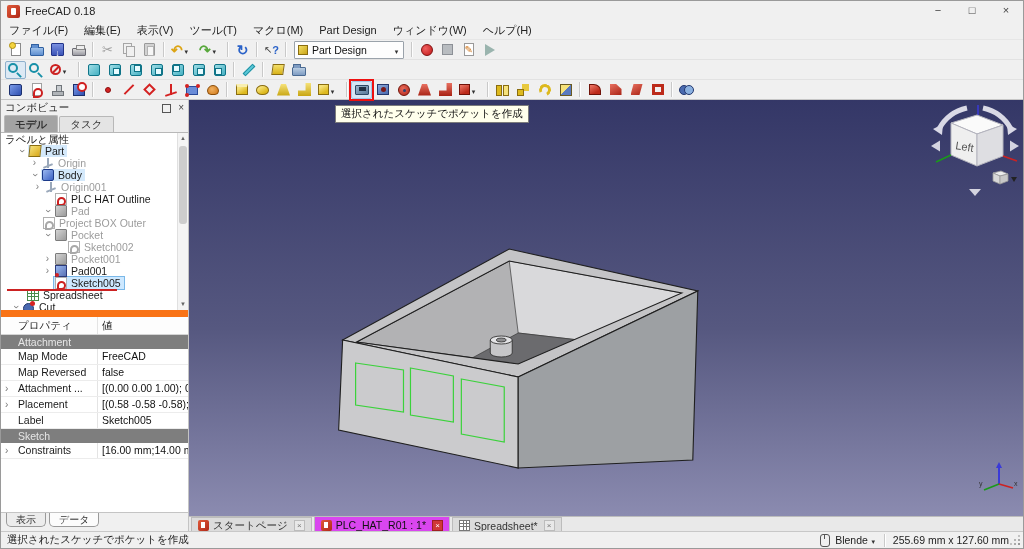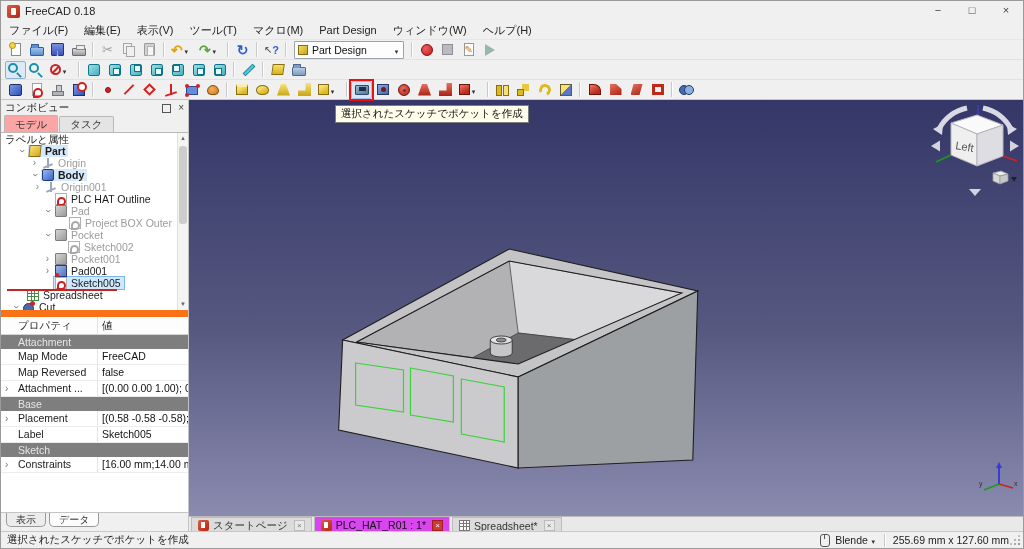--- a/index.html
+++ b/index.html
@@ -126,33 +126,33 @@
 
   
   .main{position:absolute;top:99px;left:0;right:0;height:433px}
   .left{position:absolute;left:0;top:0;width:188px;height:433px;background:#f0f0f0;border-right:1px solid #c4c4c4;box-sizing:border-box}
   .cvtitle{height:16px;display:flex;align-items:center;padding:0 4px;font-size:10.5px;color:#222}
   .cvbtns{margin-left:auto;display:flex;align-items:center}
   .cvfloat{width:7px;height:7px;border:1px solid #555;margin-right:7px}
   .cvclose{font-size:10px;color:#444;line-height:8px}
   .cvtabs{height:17px;display:flex;align-items:flex-end;padding-left:3px;border-bottom:1px solid #b8b8b8;box-sizing:border-box}
   .cvtab{padding:0 10px;font-size:10.5px;line-height:15px;border:1px solid #b8b8b8;border-bottom:none;background:#e4e4e4;color:#333;border-radius:2px 2px 0 0;margin-right:1px}
-  .cvtab.active{background:#fca5a5;height:16px;line-height:16px;font-weight:normal}
+  .cvtab.active{background:#a3a3a3;height:16px;line-height:16px;font-weight:bold}
 
   .treebox{position:relative;height:184px;background:#fff;overflow:hidden;border-bottom:7px solid #f97316;box-sizing:border-box}
   .thead{height:12px;line-height:12px;padding-left:4px;font-size:10.5px;color:#222}
   .trow{display:flex;align-items:center;height:12px;line-height:12px;white-space:nowrap;font-size:10.5px}
   .ex{width:13px;flex:0 0 auto;text-align:center;color:#808080;font-size:10px}
   .ex.open::before{content:"\203A";display:inline-block;transform:rotate(90deg);line-height:10px}
   .ex.cls::before{content:"\203A";display:inline-block;line-height:10px}
   .cell{display:inline-flex;align-items:center;padding:0 3px 0 1px;height:12px}
   .hl .cell{background:#d4e9fb}
   .sel .cell{background:#cde8ff;outline:1px solid #7ab8e8}
   .grey{color:#9c9c9c}
-  .bold{font-weight:bold}
+  .bold{font-weight:normal}
   .ti{width:12px;height:12px;margin-right:4px;flex:0 0 auto;display:inline-block;box-sizing:border-box;position:relative}
   .ti-part{background:linear-gradient(135deg,#f6e27a,#d8a81a);border:1px solid #8a6d10;transform:skewX(-6deg)}
   .ti-origin::before{content:"";position:absolute;left:5px;top:1px;width:2px;height:10px;background:#9aa8ba}
   .ti-origin::after{content:"";position:absolute;left:1px;top:8px;width:10px;height:2px;background:#9aa8ba;transform:rotate(-22deg)}
   .ti-body{background:linear-gradient(135deg,#9ab8f0,#3b62c4);border:1px solid #1c3a8a;border-radius:2px}
   .ti-sketch{background:#fff;border:1px solid #b0b0b0}
   .ti-sketch::after{content:"";position:absolute;left:1px;top:3px;width:5px;height:5px;border:2px solid #cc2020;border-radius:50% 50% 50% 0}
   .ti-sketch.gy::after{border-color:#a8a8a8}
   .ti-feat{background:linear-gradient(135deg,#d4d4d4,#9a9a9a);border:1px solid #7c7c7c;border-radius:1px}
   .ti-pad1{background:linear-gradient(135deg,#9ab8f0,#5a72b4);border:1px solid #2c3a7a}
@@ -510,21 +510,21 @@
               <span>PLC HAT Outline</span>
             </span>
           </div>
         <div class="trow grey" style="padding-left:40px">
             <span class="ex open"></span>
             <span class="cell">
               <span class="ti ti-feat"></span>
               <span>Pad</span>
             </span>
           </div>
-        <div class="trow grey" style="padding-left:54px">
+        <div class="trow grey" style="padding-left:28px">
             <span class="ex"></span>
             <span class="cell">
               <span class="ti ti-sketch gy"></span>
               <span>Project BOX Outer</span>
             </span>
           </div>
         <div class="trow grey" style="padding-left:40px">
             <span class="ex open"></span>
             <span class="cell">
               <span class="ti ti-feat"></span>
@@ -599,21 +599,20 @@
             <span class="pv">FreeCAD</span>
           </div>
         <div class="prow">
             <span class="pn">Map Reversed</span>
             <span class="pv">false</span>
           </div>
         <div class="prow">
             <span class="pn"><span class="pex"></span><span>Attachment ...</span></span>
             <span class="pv">[(0.00 0.00 1.00); 0.00 °; (0.00...</span>
           </div>
-        <div class="pgroup">Base</div>
         <div class="prow">
             <span class="pn"><span class="pex"></span><span>Placement</span></span>
             <span class="pv">[(0.58 -0.58 -0.58); 120.00 °; ...</span>
           </div>
         <div class="prow">
             <span class="pn">Label</span>
             <span class="pv">Sketch005</span>
           </div>
         <div class="pgroup">Sketch</div>
         <div class="prow">

